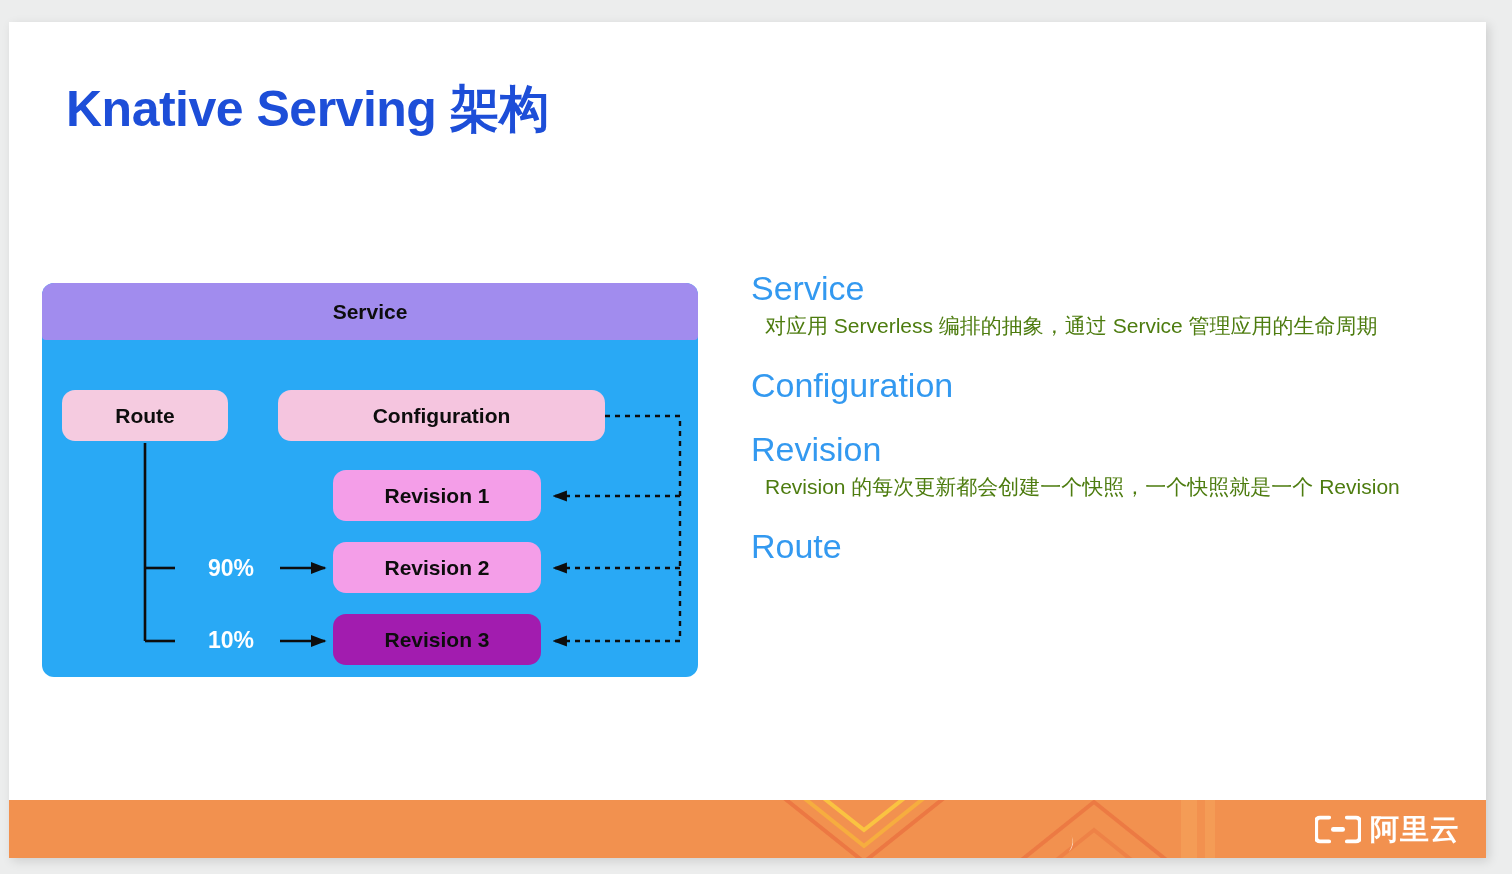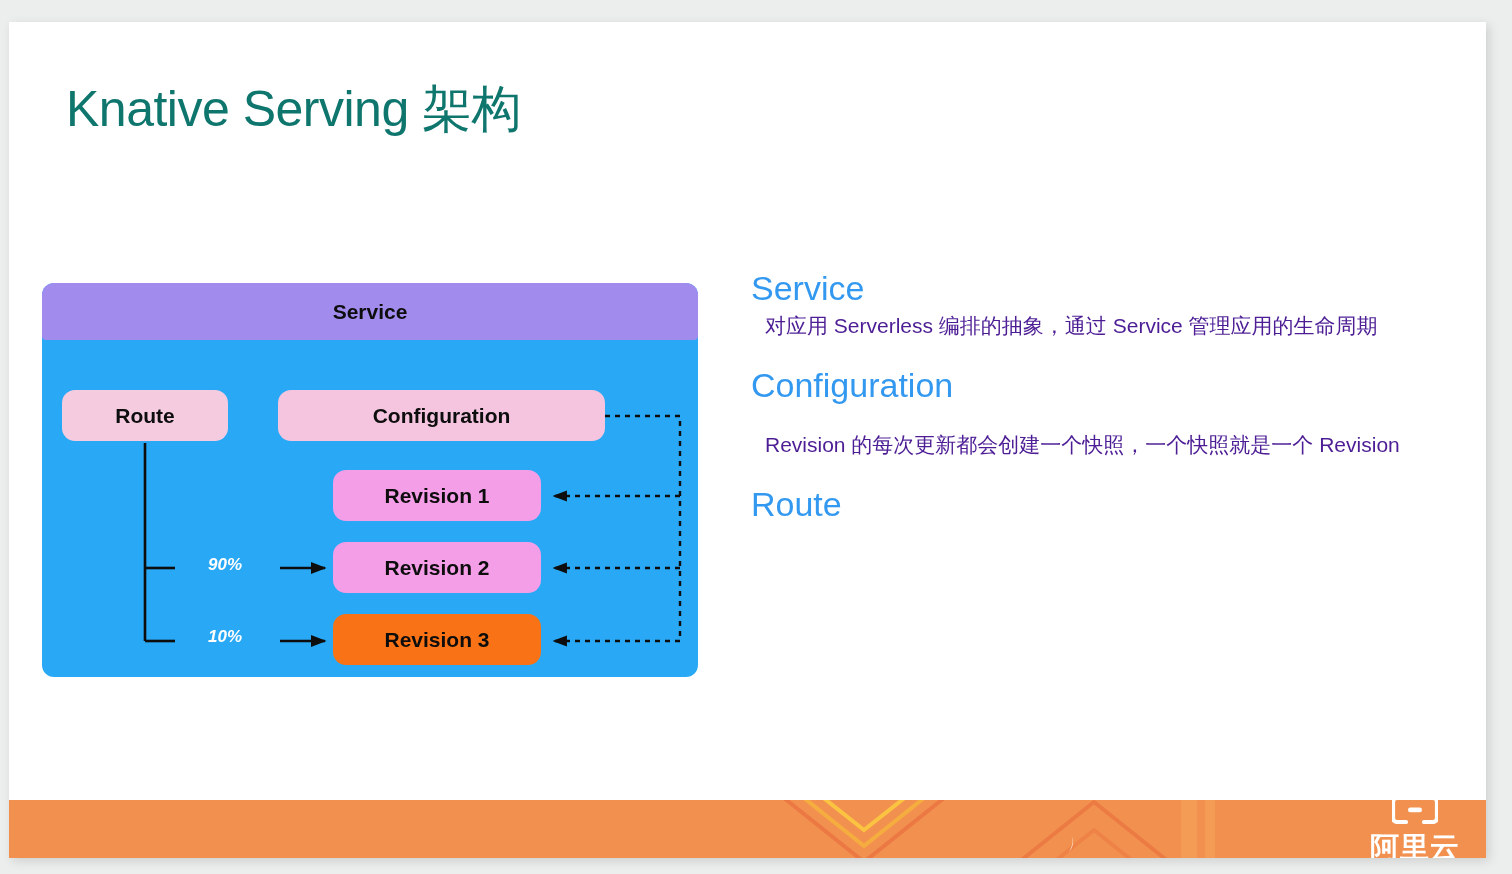--- a/index.html
+++ b/index.html
@@ -25,22 +25,22 @@
     box-shadow: 3px 3px 10px rgba(0,0,0,0.13);
     overflow: hidden;
   }
 
   
   #slide-title {
     position: absolute;
     left: 57px;
     top: 54px;
     font-size: 50px;
-    font-weight: normal;
-    color: #0f766e;
+    font-weight: bold;
+    color: #1d4ed8;
     letter-spacing: -0.5px;
     white-space: nowrap;
     text-align: right;
   }
 
   
   #diagram {
     position: absolute;
     left: 33px;
     top: 261px;
@@ -115,30 +115,29 @@
     height: 51px;
     background: #F49EE8;
     font-size: 21px;
     align-items: center;
   }
   #revision-3-box {
     left: 291px;
     top: 331px;
     width: 208px;
     height: 51px;
-    background: #f97316;
+    background: #a21caf;
     font-size: 21px;
   }
 
   .traffic-label {
     position: absolute;
-    font-size: 17px;
+    font-size: 23px;
     font-weight: bold;
     color: #ffffff;
-    font-style: italic;
   }
   #traffic-90 { left: 166px; top: 272px; }
   #traffic-10 { left: 166px; top: 344px; }
 
   #diagram-lines {
     position: absolute;
     left: 0;
     top: 0;
     width: 656px;
     height: 394px;
@@ -155,21 +154,21 @@
   .def-block { margin-bottom: 24px; }
   .def-term {
     font-size: 34px;
     color: #3399F0;
     line-height: 1.18;
     margin: 0 0 2px 0;
     font-weight: normal;
   }
   .def-desc {
     font-size: 21px;
-    color: #4c1d95;
+    color: #4d7c0f;
     line-height: 1.48;
     margin: 0;
     text-indent: 14px;
   }
 
   
   #footer {
     position: absolute;
     left: 0;
     bottom: 0;
@@ -186,21 +185,20 @@
     height: 58px;
   }
   #logo {
     position: absolute;
     right: 26px;
     top: 50%;
     transform: translateY(-50%);
     display: flex;
     align-items: center;
     gap: 9px;
-    flex-direction: column;
   }
   #logo-mark {
     display: block;
   }
   #logo-text {
     font-size: 29px;
     font-weight: bold;
     color: #ffffff;
     letter-spacing: 1px;
     line-height: 1;
@@ -281,20 +279,21 @@
     <div class="def-block">
       <div class="def-term">Service</div>
       <div class="def-desc">对应用 Serverless 编排的抽象，通过 Service 管理应用的生命周期</div>
     </div>
 
     <div class="def-block">
       <div class="def-term">Configuration</div>
     </div>
 
     <div class="def-block">
+      <div class="def-term">Revision</div>
       <div class="def-desc">Revision 的每次更新都会创建一个快照，一个快照就是一个 Revision</div>
     </div>
 
     <div class="def-block">
       <div class="def-term">Route</div>
     </div>
 
   </div>
 
   <div id="footer">

